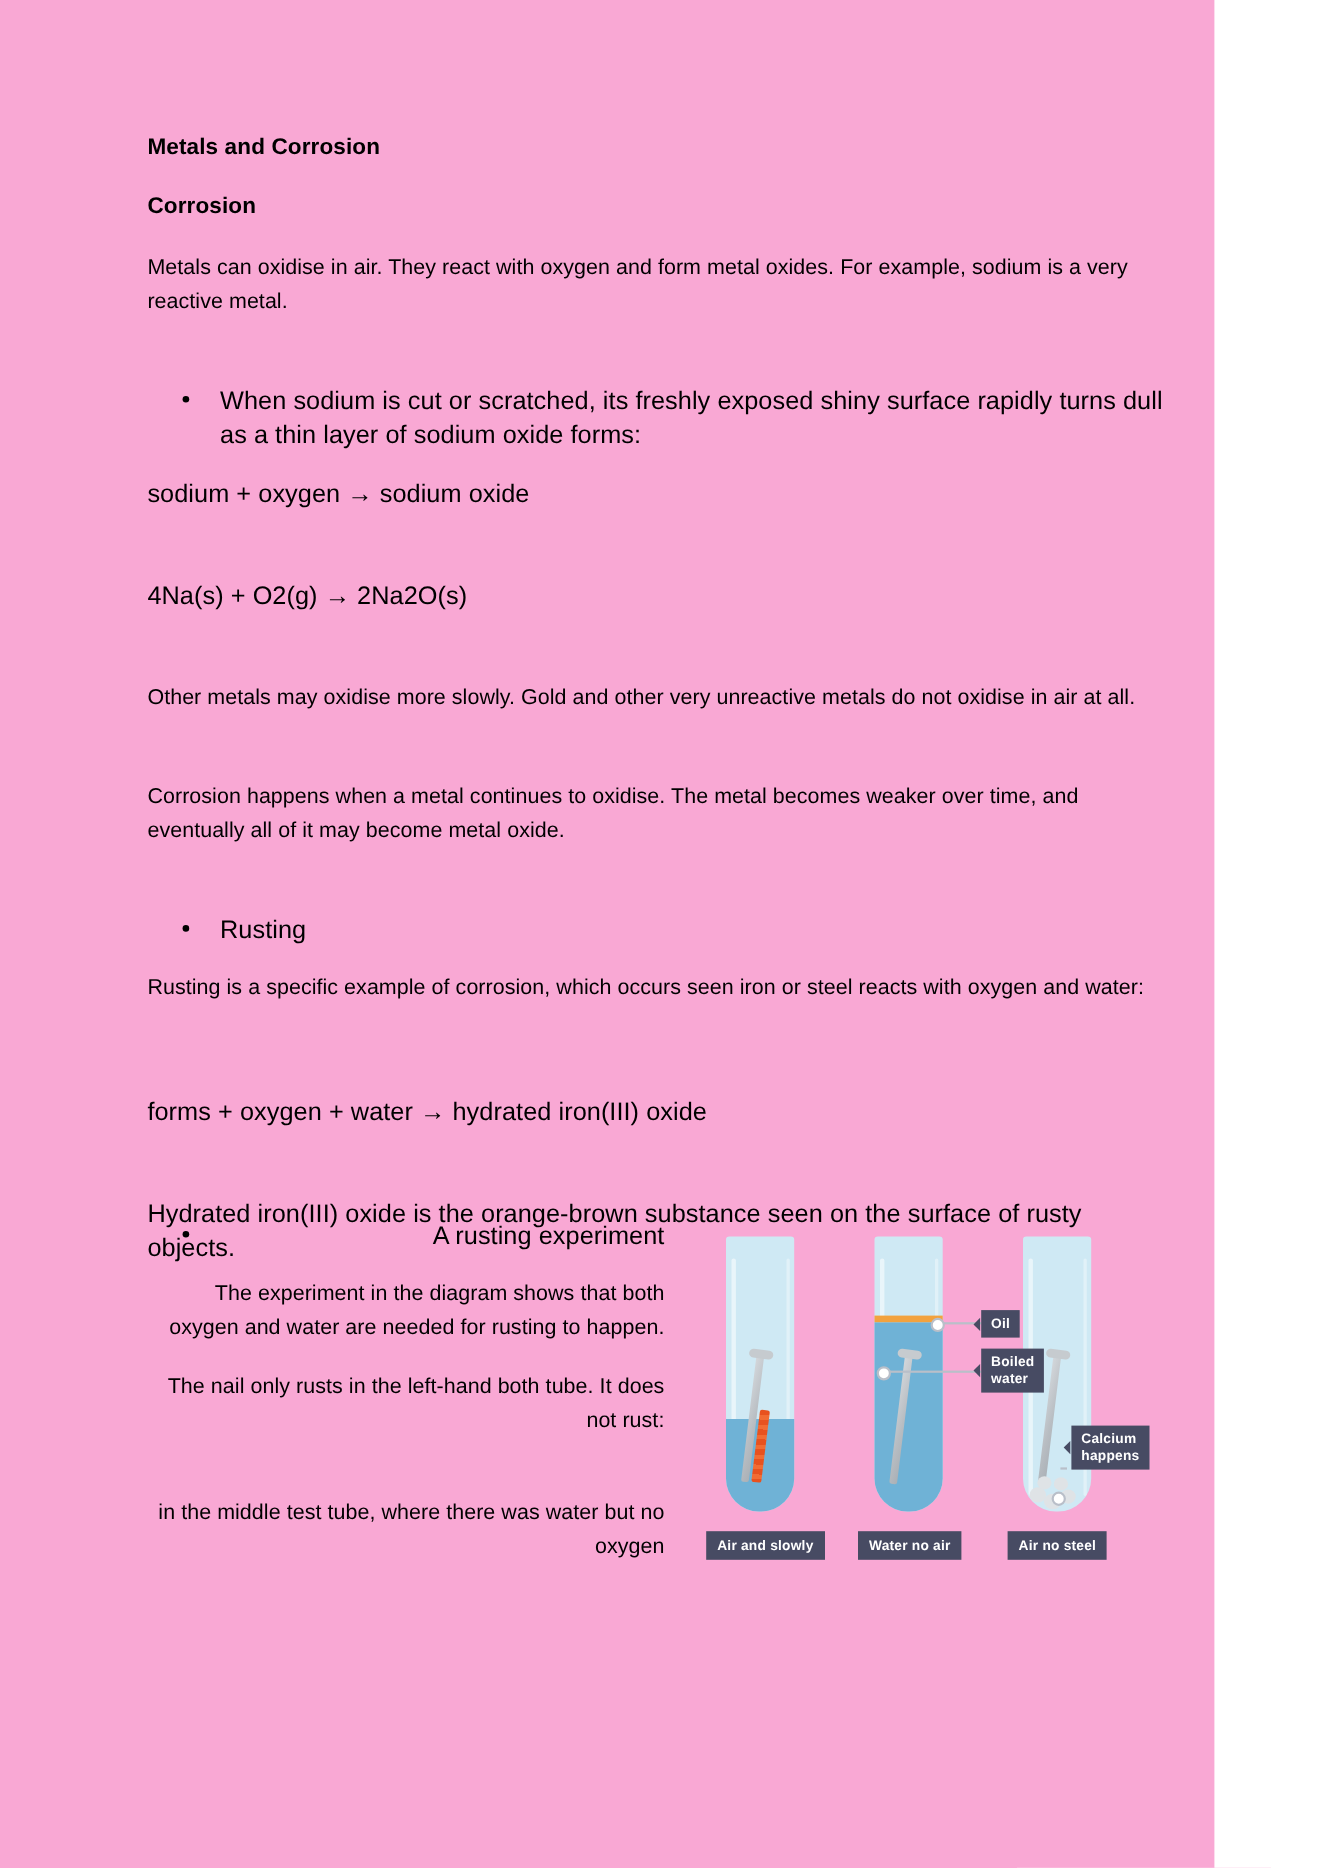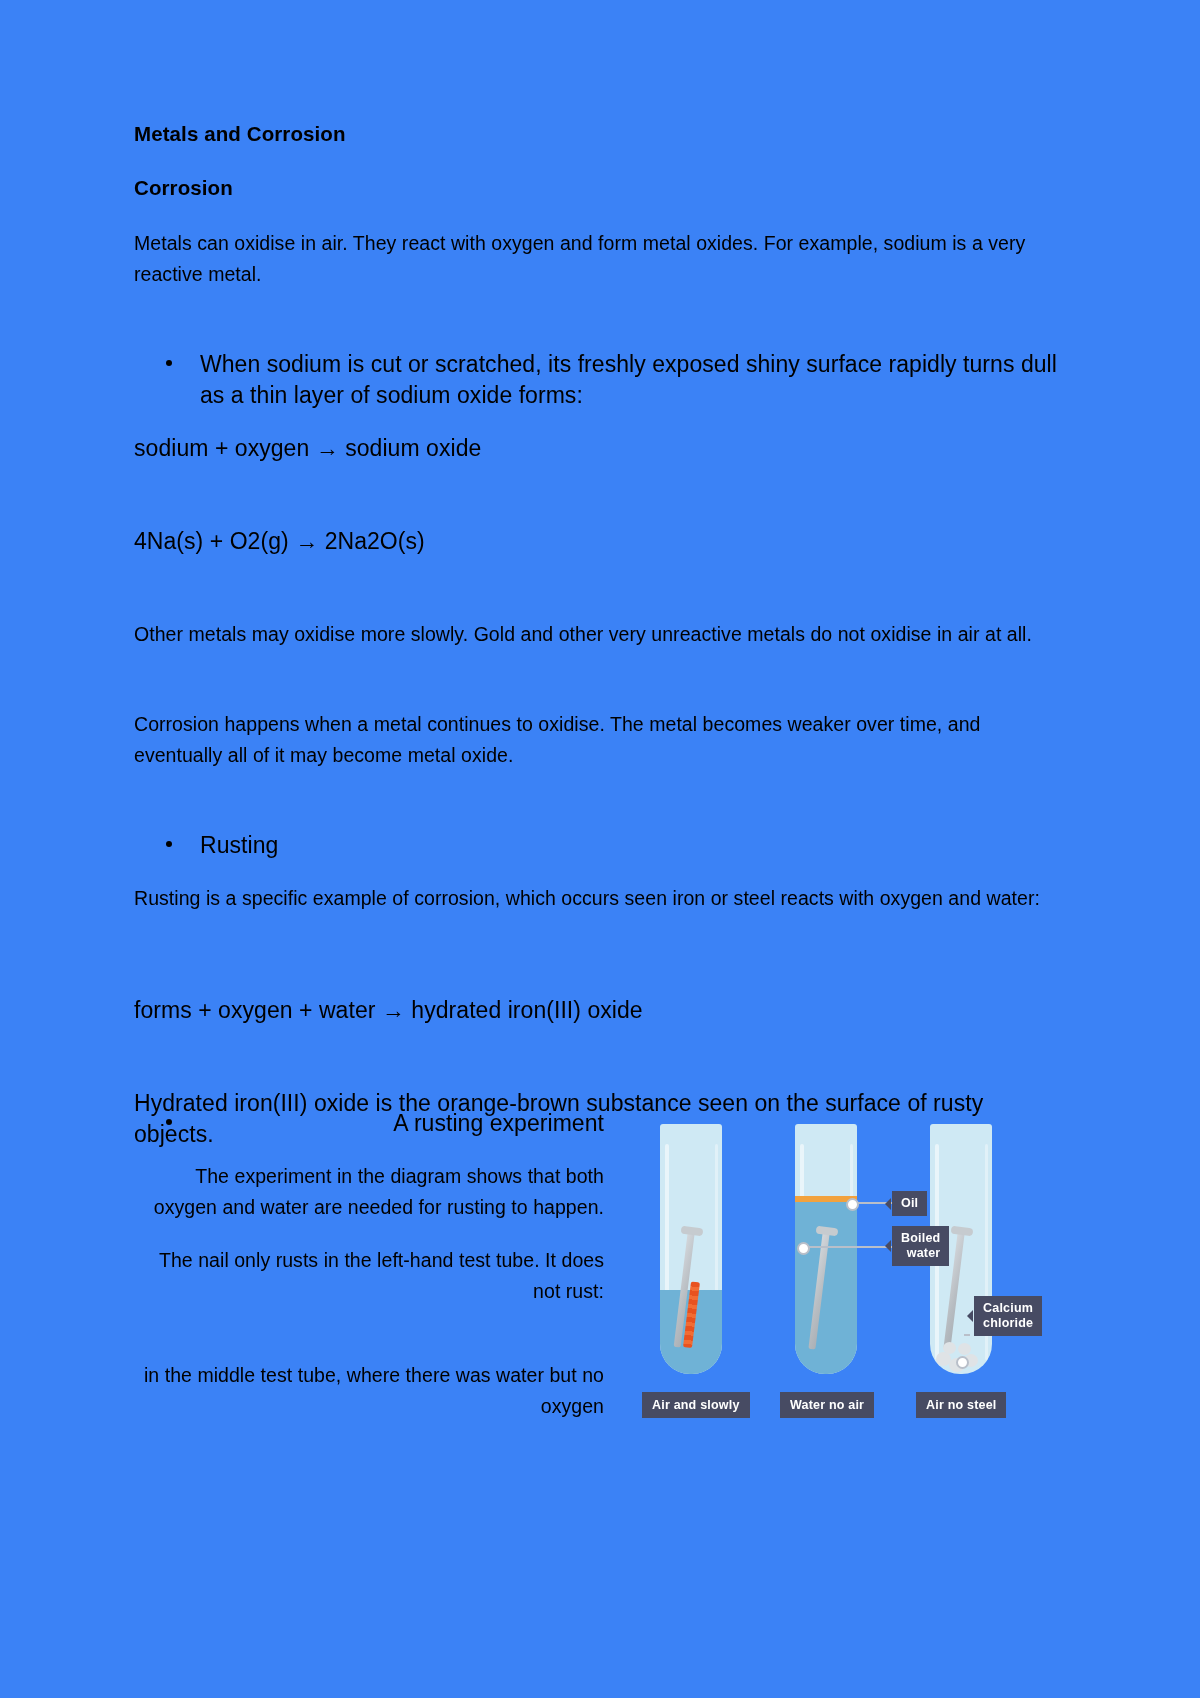--- a/index.html
+++ b/index.html
@@ -7,22 +7,22 @@
     width:1200px;height:1698px;
     background:#ffffff;
     font-family:"Liberation Sans","DejaVu Sans",sans-serif;
     color:#000000;
     position:relative;
     overflow:hidden;
   }
   .page{
     position:absolute;
     left:0;top:0;
-    width:1200px;height:1698px;
-    background:#3b82f6;
+    width:1104px;height:1698px;
+    background:#f9a8d4;
   }
   .content{
     position:absolute;
     left:134px;
     top:122px;
     width:932px;
   }
   h1.doc-title{
     font-size:20.5px;
     font-weight:bold;
@@ -297,21 +297,21 @@
         <li>
           <span class="dot"></span>
           <span>A rusting experiment</span>
         </li>
       </ul>
 
       <div class="spacer-md"></div>
 
       <p>The experiment in the diagram shows that both oxygen and water are needed for rusting to happen.</p>
 
-      <p>The nail only rusts in the left-hand test tube. It does not rust:</p>
+      <p>The nail only rusts in the left-hand both tube. It does not rust:</p>
 
       <div class="spacer-lg"></div>
 
       <p>in the middle test tube, where there was water but no oxygen</p>
 
     </div>
   </div>
 
   <div class="diagram">
 
@@ -338,21 +338,21 @@
       <div class="nail-head" style="left:21px;top:117px;"></div>
     </div>
     <div class="caption" style="left:140px;">Water no air</div>
 
     <div class="leader-dot" style="left:206px;top:100px;"></div>
     <div class="leader" style="left:214px;top:104px;width:38px;"></div>
     <div class="callout" style="left:252px;top:93px;">Oil</div>
 
     <div class="leader-dot" style="left:157px;top:144px;"></div>
     <div class="leader" style="left:165px;top:148px;width:87px;"></div>
-    <div class="callout" style="left:252px;top:128px;text-align:right;">Boiled
+    <div class="callout" style="left:252px;top:128px;">Boiled
 water</div>
 
     <div class="tube" style="left:290px;">
       <div class="glass">
         <div class="glass-shine"></div>
         <div class="glass-edge"></div>
       </div>
       <div class="nail" style="left:28px;top:120px;height:120px;"></div>
       <div class="nail-head" style="left:21px;top:117px;"></div>
       <div class="pellets" style="left:4px;bottom:2px;width:54px;height:34px;">
@@ -361,17 +361,17 @@
         <div class="pellet" style="left:30px;top:16px;width:14px;height:13px;"></div>
         <div class="pellet" style="left:9px;top:4px;width:13px;height:12px;"></div>
         <div class="pellet" style="left:24px;top:5px;width:13px;height:12px;"></div>
       </div>
     </div>
     <div class="caption" style="left:276px;">Air no steel</div>
 
     <div class="leader-dot" style="left:316px;top:258px;"></div>
     <div class="leader" style="left:324px;top:236px;width:6px;"></div>
     <div class="callout" style="left:334px;top:198px;">Calcium
-chloride</div>
+happens</div>
 
   </div>
 
 </div>
 
 </body></html>

